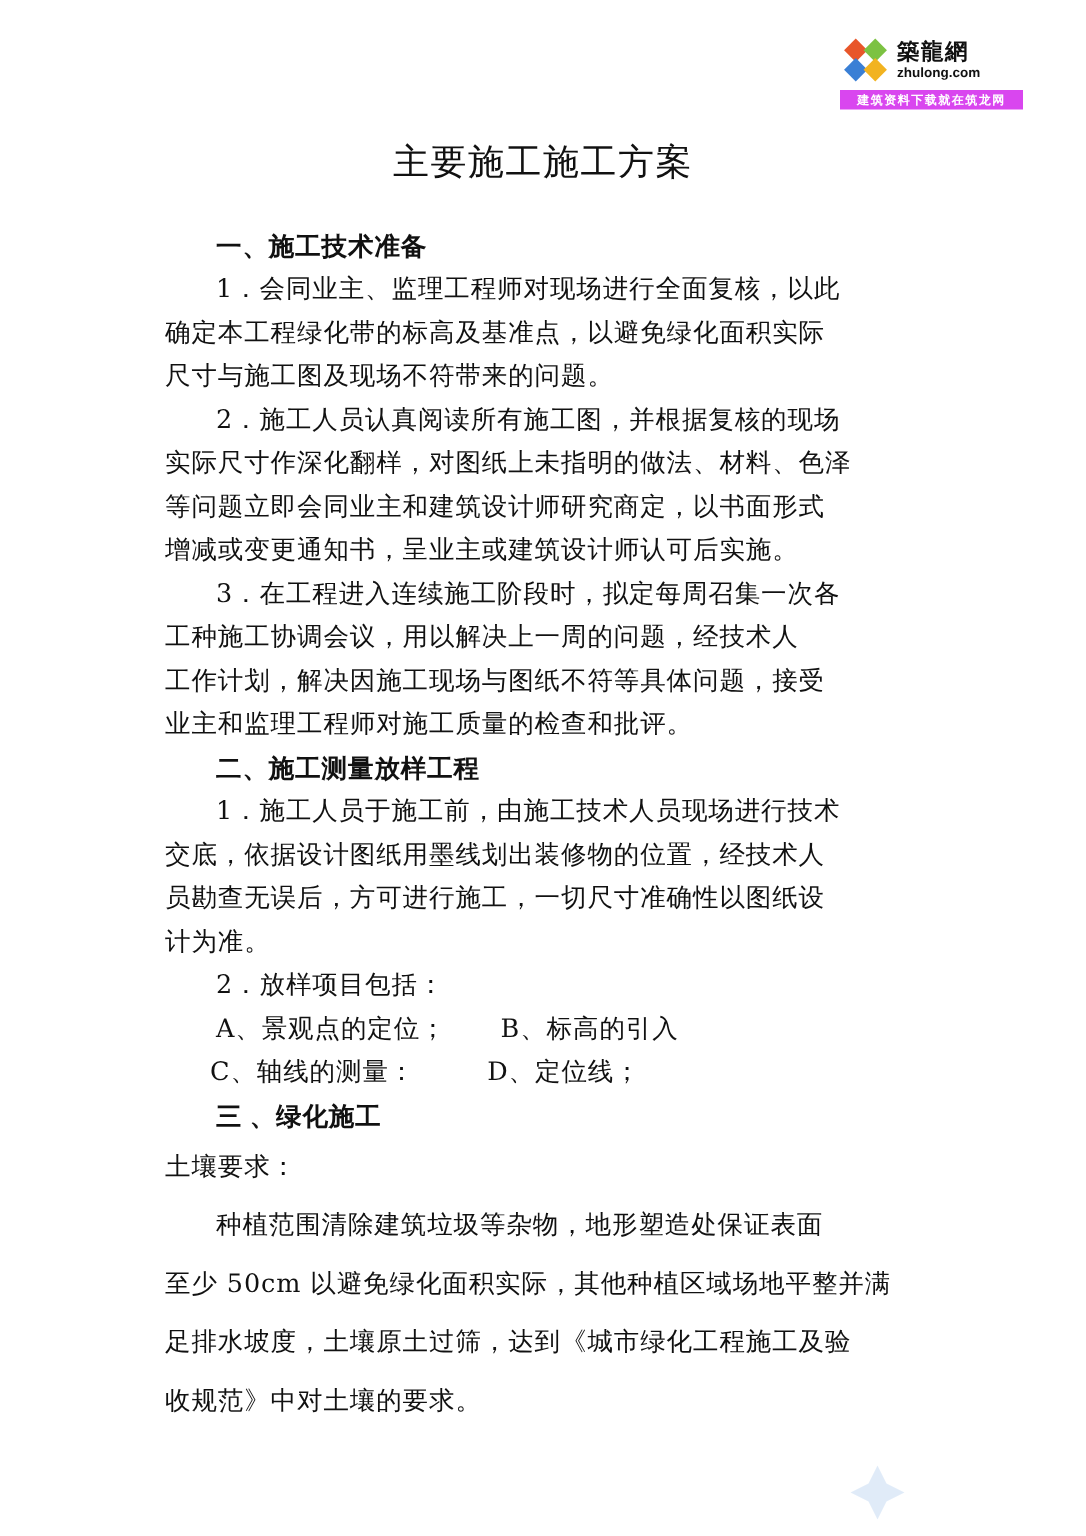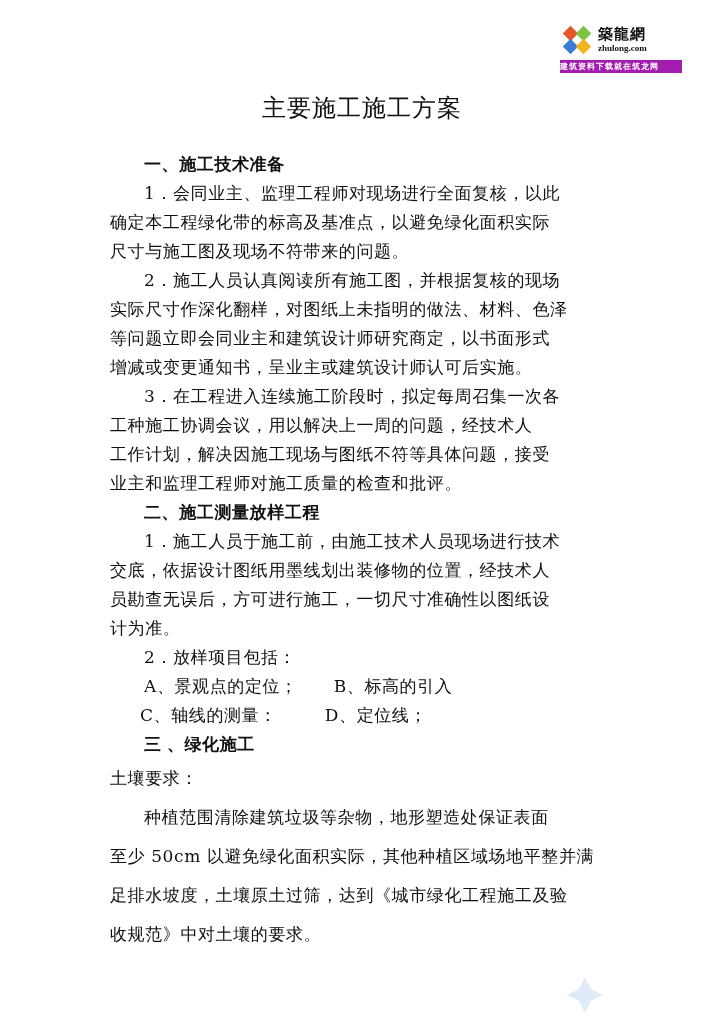--- a/index.html
+++ b/index.html
@@ -4,28 +4,28 @@
 <style>
   html, body { margin:0; padding:0; background:#ffffff; }
   body { width:724px; height:1024px; position:relative; overflow:hidden;
          font-family:"DejaVu Serif","Liberation Serif",serif; color:#111; }
   .logo { position:absolute; left:560px; top:22px; width:122px; height:54px; }
   .logo-top { display:flex; align-items:center; height:36px; }
   .logo-mark { width:30px; height:30px; position:relative; margin-left:2px; }
   .logo-mark span { position:absolute; width:11px; height:11px; transform:rotate(45deg); }
   .logo-text { margin-left:6px; }
   .logo-cn { font-family:"DejaVu Sans",sans-serif; font-size:15px; font-weight:bold; letter-spacing:1px; line-height:17px; }
-  .logo-en { font-family:Liberation Serif, serif; font-size:9px; font-weight:bold; line-height:11px; }
-  .logo-bar { background:#a21caf; color:#fff; font-size:8px; line-height:13px; text-align:left;
+  .logo-en { font-family:Liberation Sans, sans-serif; font-size:9px; font-weight:bold; line-height:11px; }
+  .logo-bar { background:#d946ef; color:#fff; font-size:8px; line-height:13px; text-align:center;
               font-family:"DejaVu Sans",sans-serif; font-weight:bold; letter-spacing:1px; margin-top:2px; }
   .title { position:absolute; left:0; width:724px; top:92px; text-align:center; font-size:24px; letter-spacing:1px; }
   .content { position:absolute; left:110px; top:150px; width:510px; font-size:17px; }
   .line { height:29px; line-height:29px; white-space:nowrap; letter-spacing:0.6px; }
   .indent { padding-left:34px; }
-  .h { font-weight:bold; font-family:Liberation Sans, sans-serif; }
+  .h { font-weight:bold; font-family:Liberation Serif, serif; }
   .tall { height:39px; line-height:39px; }
   .watermark { position:absolute; left:565px; top:975px; width:40px; height:40px; opacity:0.15; }
 </style>
 </head>
 <body>
 
 <div class="logo">
   <div class="logo-top">
     <div class="logo-mark">
       <span style="left:3px;top:3px;background:#e8562a;"></span>

